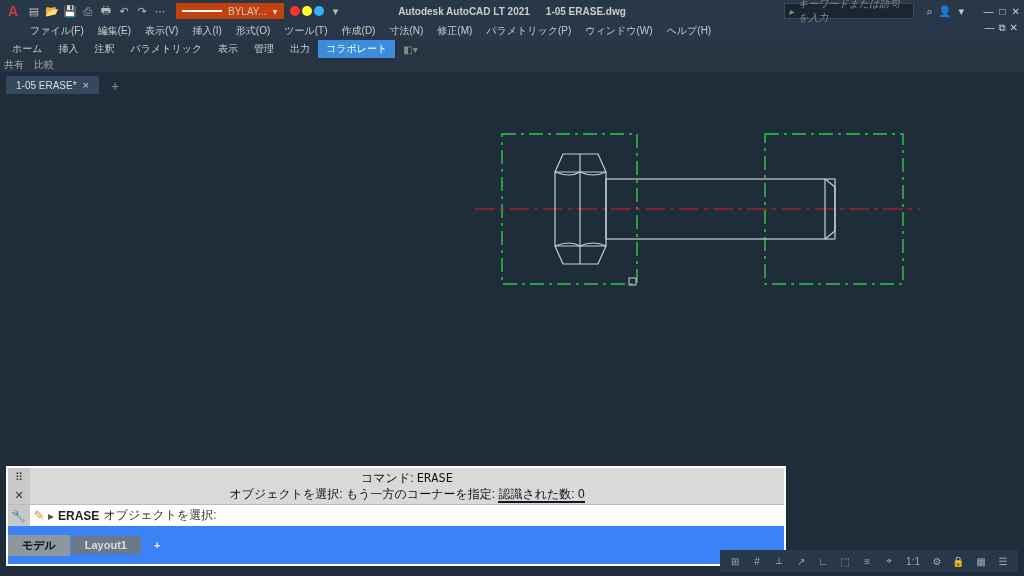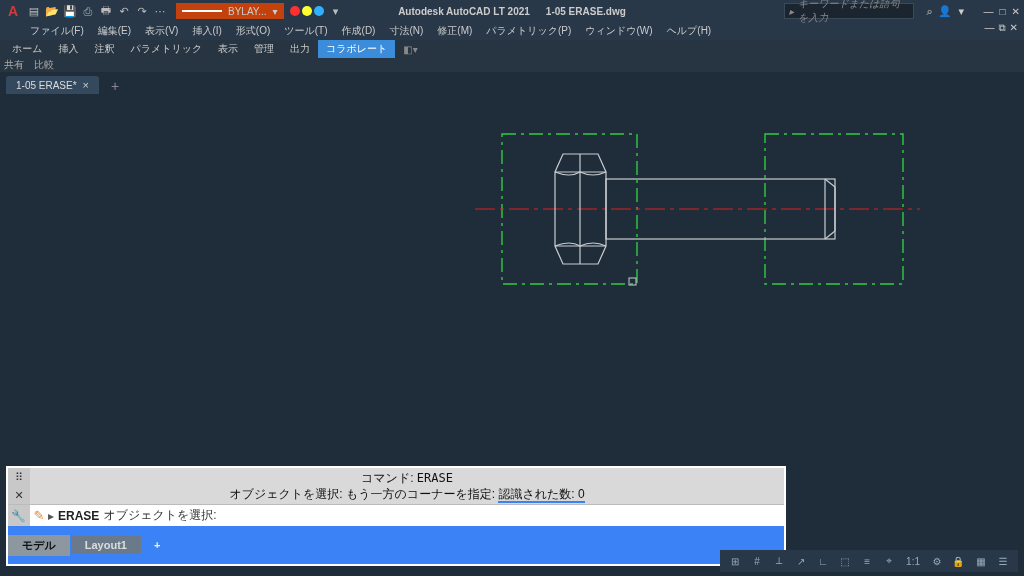--- a/index.html
+++ b/index.html
@@ -86,21 +86,21 @@
   .cmd-history {
     background:#d9d9d9; color:#111;
     display:flex; align-items:stretch;
   }
   .cmd-left-icons {
     width:22px; display:flex; flex-direction:column; align-items:center; justify-content:space-around;
     background:#c8c8c8; font-size:11px; color:#333;
   }
   .cmd-lines { flex:1; padding:2px 6px; line-height:16px;text-align:center; }
   .cmd-lines .cmdname { font-family: monospace; }
-  .underline-red { border-bottom:2px solid #3b82f6; padding-bottom:0px;}
+  .underline-red { border-bottom:2px solid #0f172a; padding-bottom:0px;}
   .cmd-input-row {
     background:#fff; display:flex; align-items:center; height:22px;
     border-top:1px solid #bbb;
   }
   .cmd-input-row .wrench { width:22px; text-align:center; color:#333; background:#c8c8c8; height:100%; display:flex; align-items:center; justify-content:center;}
   .cmd-input-row .orange { width:18px; text-align:center; color:#e68a2e; font-size:13px;}
   .cmd-input-row .prompt { font-weight:bold; color:#222; padding:0 4px;}
   .cmd-input-row .rest { color:#333; }
   .model-tabs {
     background:#3b82f6; display:flex; align-items:center; height:38px;

